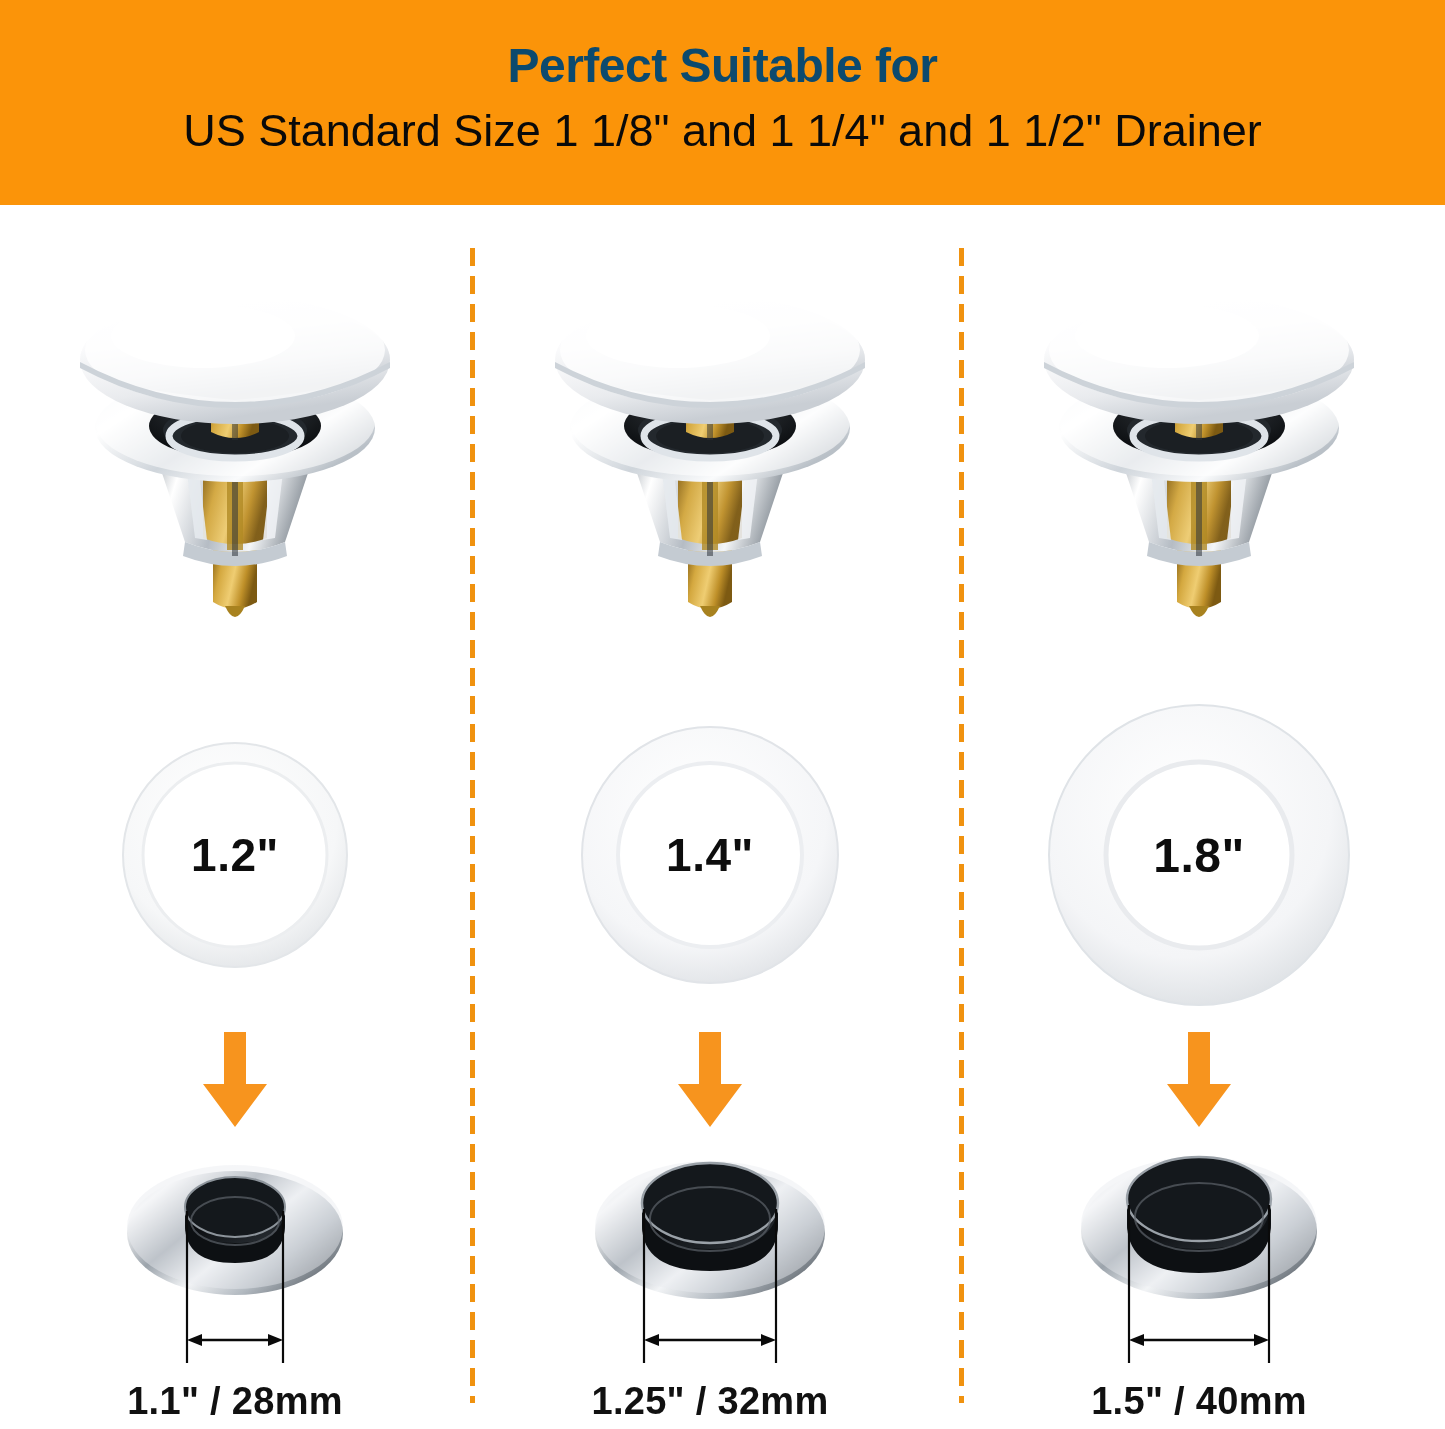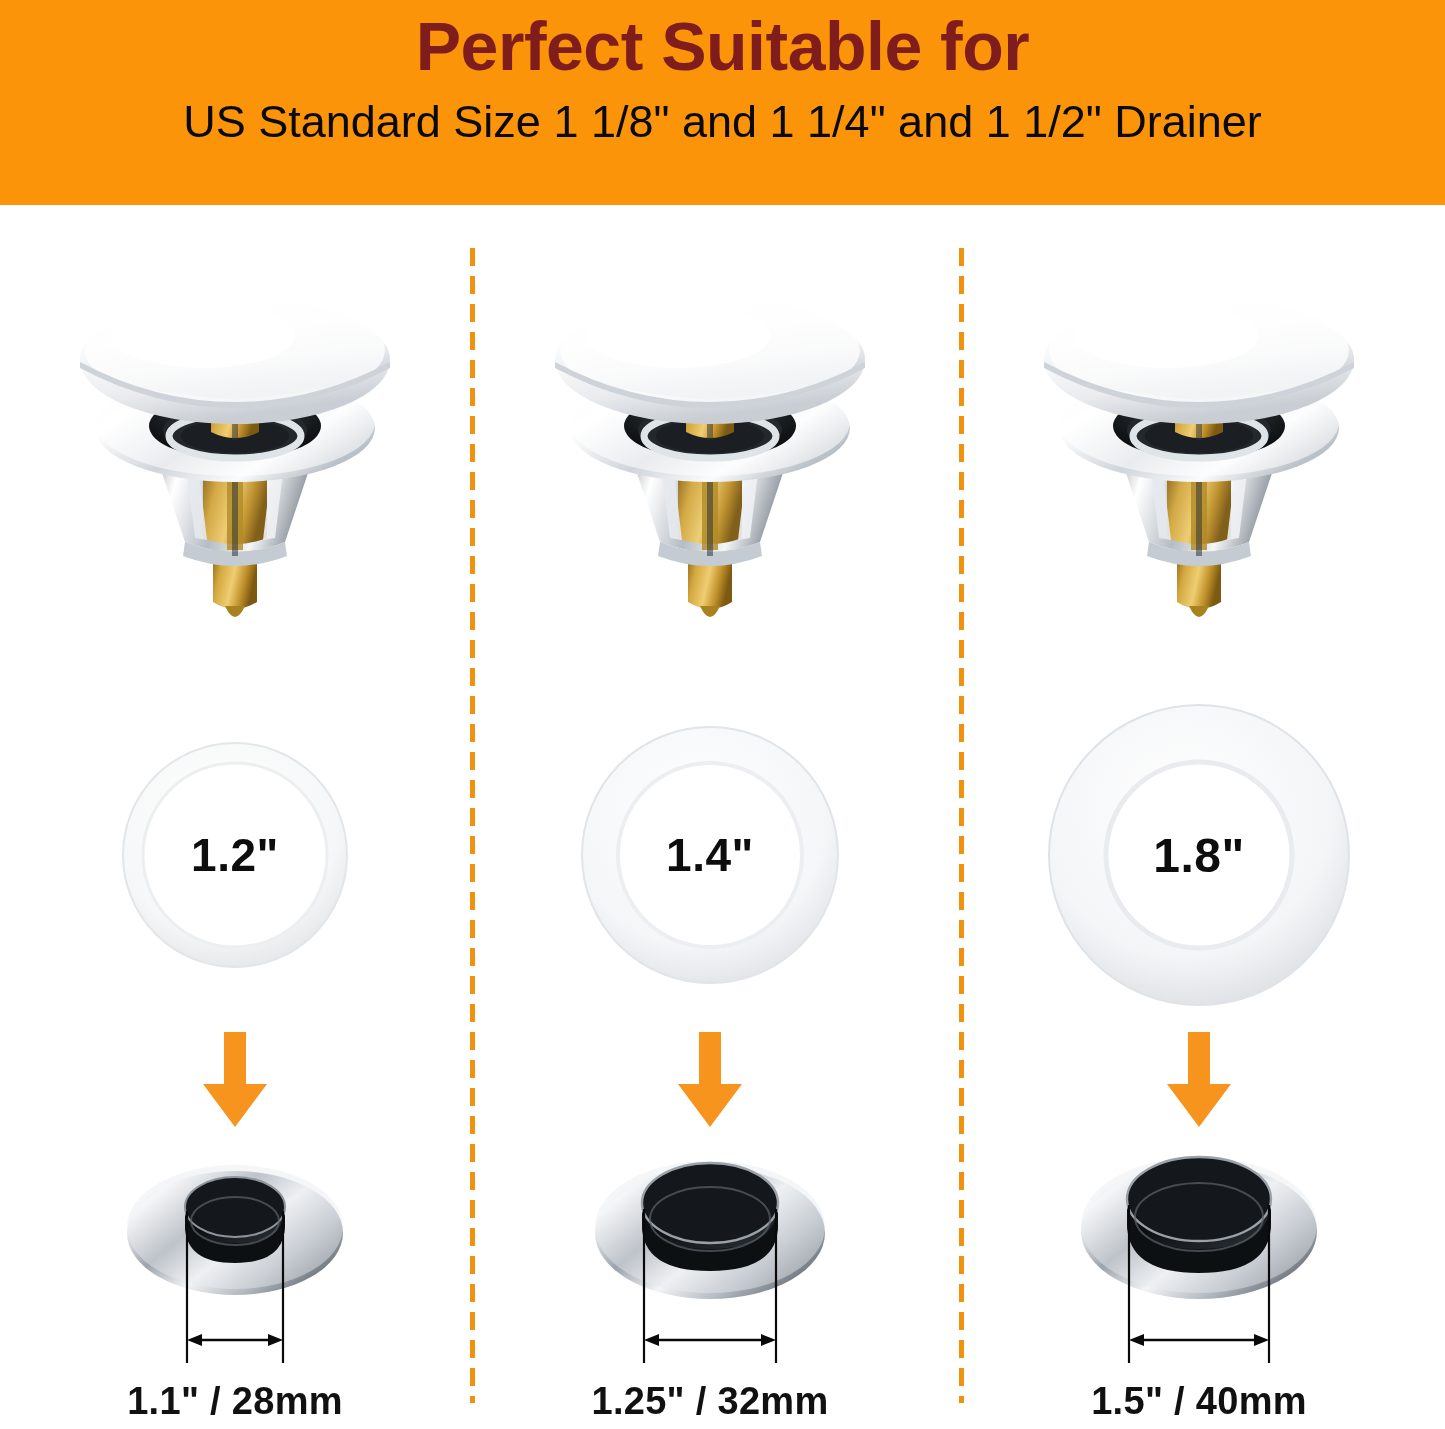--- a/index.html
+++ b/index.html
@@ -24,27 +24,28 @@
     width: 1445px;
     height: 205px;
     background: #fb9409;
     display: flex;
     flex-direction: column;
     align-items: center;
     justify-content: flex-start;
     padding-top: 10px;
   }
   .banner-title {
-    font-size: 68px;
+    font-size: 48px;
     font-weight: bold;
-    color: #7f1d1d;
+    color: #0c4a6e;
     letter-spacing: -0.5px;
     line-height: 1.08;
     text-align: center;
     white-space: nowrap;
+    margin-top: 30px;
   }
   .banner-subtitle {
     font-size: 45px;
     font-weight: normal;
     color: #0a0a0a;
     line-height: 1.1;
     text-align: center;
     white-space: nowrap;
     margin-top: 14px;
   }

